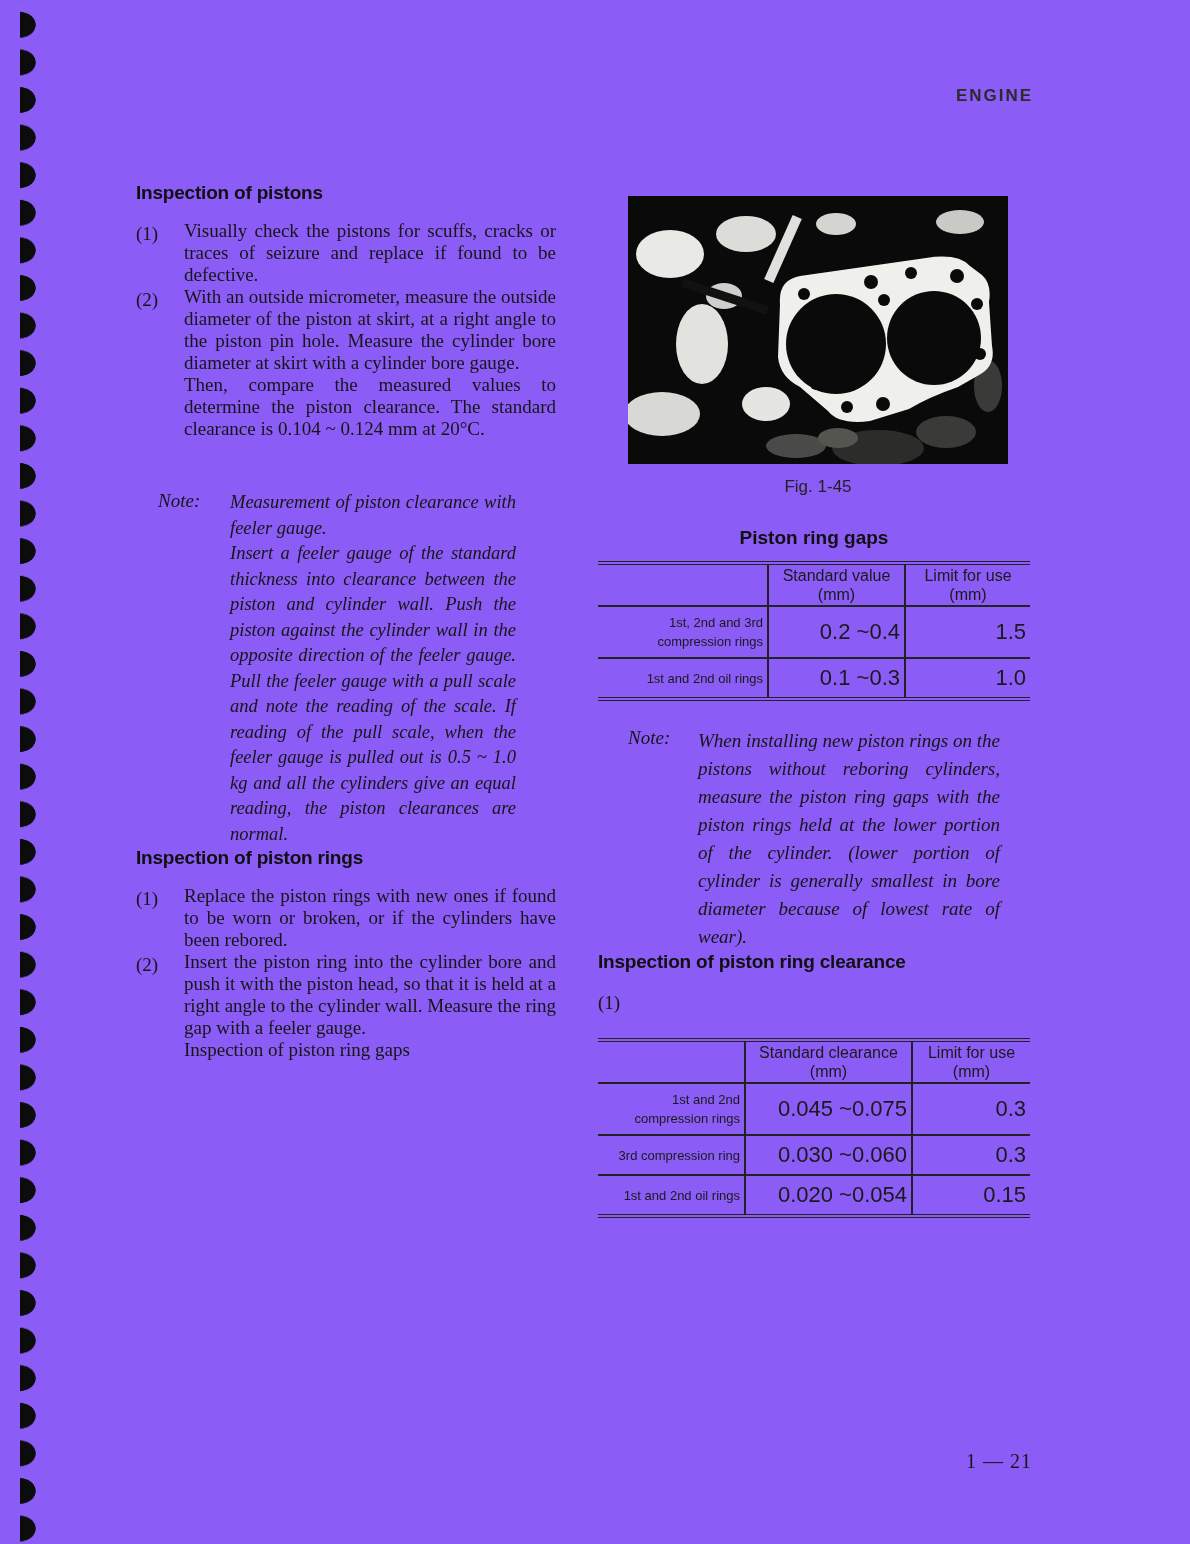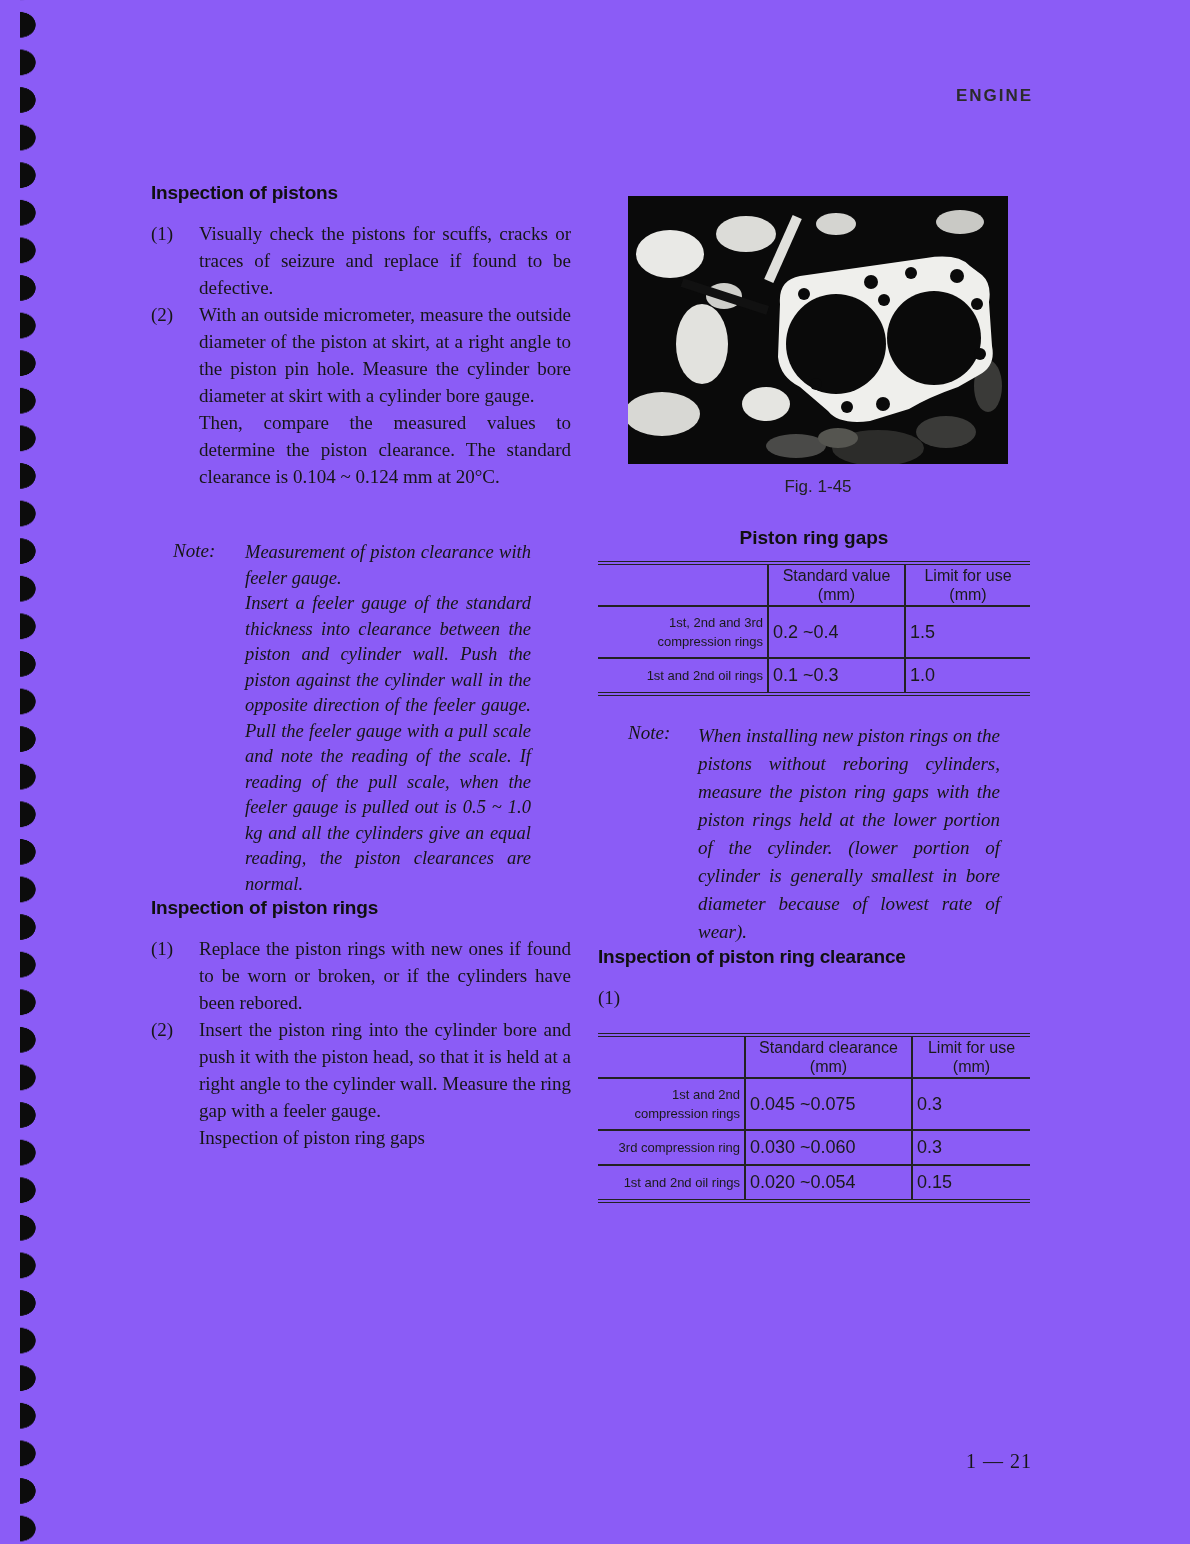--- a/index.html
+++ b/index.html
@@ -14,30 +14,30 @@
     background-image: radial-gradient(16px 13px at 0px 50%, #0c0c0c 96%, rgba(0,0,0,0) 100%);
     background-size:26px 37.6px; background-repeat:repeat-y; background-position:0 6px;
   }
   .engine-header {
     position:absolute; left:956px; top:86px;
     font-family:"Liberation Sans", sans-serif; font-weight:bold;
     font-size:17px; letter-spacing:2px; color:#2b2b2b;
   }
   .pagenum { position:absolute; left:966px; top:1450px; font-size:20px; letter-spacing:1px; }
 
-  .col-left  { position:absolute; left:151px; top:182px; width:420px; }
+  .col-left  { position:absolute; left:136px; top:182px; width:420px; }
   .col-right { position:absolute; left:598px; top:196px; width:432px; }
 
   h3.sec {
     font-family:"Liberation Sans", sans-serif; font-size:19px; font-weight:bold;
     letter-spacing:-0.2px; margin:0 0 16px 0; color:#101010;
   }
   .item { display:flex; }
   .item .num { flex:0 0 48px; font-size:19px; line-height:27px; }
-  .item .txt { flex:1; font-size:19px; line-height:27px; text-align:justify; }
+  .item .txt { flex:1; font-size:19px; line-height:22px; text-align:justify; }
   .item .txt p { margin:0; }
   .col-right .item .num { flex:0 0 50px; }
 
   .note { display:flex; font-style:italic; }
   .note p { margin:0; }
   .note-l { margin-top:50px; margin-left:22px; }
   .note-l .nlabel { flex:0 0 72px; font-size:19px; }
   .note-l .ntxt { width:286px; font-size:18.5px; line-height:25.5px; text-align:justify; }
   .note-r { margin-top:26px; margin-left:30px; }
   .note-r .nlabel { flex:0 0 70px; font-size:19px; }
@@ -58,21 +58,21 @@
     border-collapse:collapse; table-layout:fixed; width:432px;
     font-family:"Liberation Sans", sans-serif; color:#1a1a1a;
     border-top:4px double #222; border-bottom:4px double #222;
   }
   table.spec th {
     font-weight:normal; font-size:16px; line-height:19px;
     padding:1px 6px; text-align:center; border-bottom:2px solid #222;
   }
   table.spec td { padding:6px 4px; }
   table.spec td.lbl { font-size:13px; line-height:19px; text-align:right; }
-  table.spec td.val { font-size:18px; text-align:left; }
+  table.spec td.val { font-size:22px; text-align:right; }
   table.spec .c2, table.spec .c3 { border-left:2px solid #222; }
   table.spec tbody tr + tr td { border-top:2px solid #222; }
   .t2 { margin-top:22px; }
   .sec-r { margin-top:30px; margin-bottom:14px; }
 </style>
 </head>
 <body>
 
 <div class="page">
 

